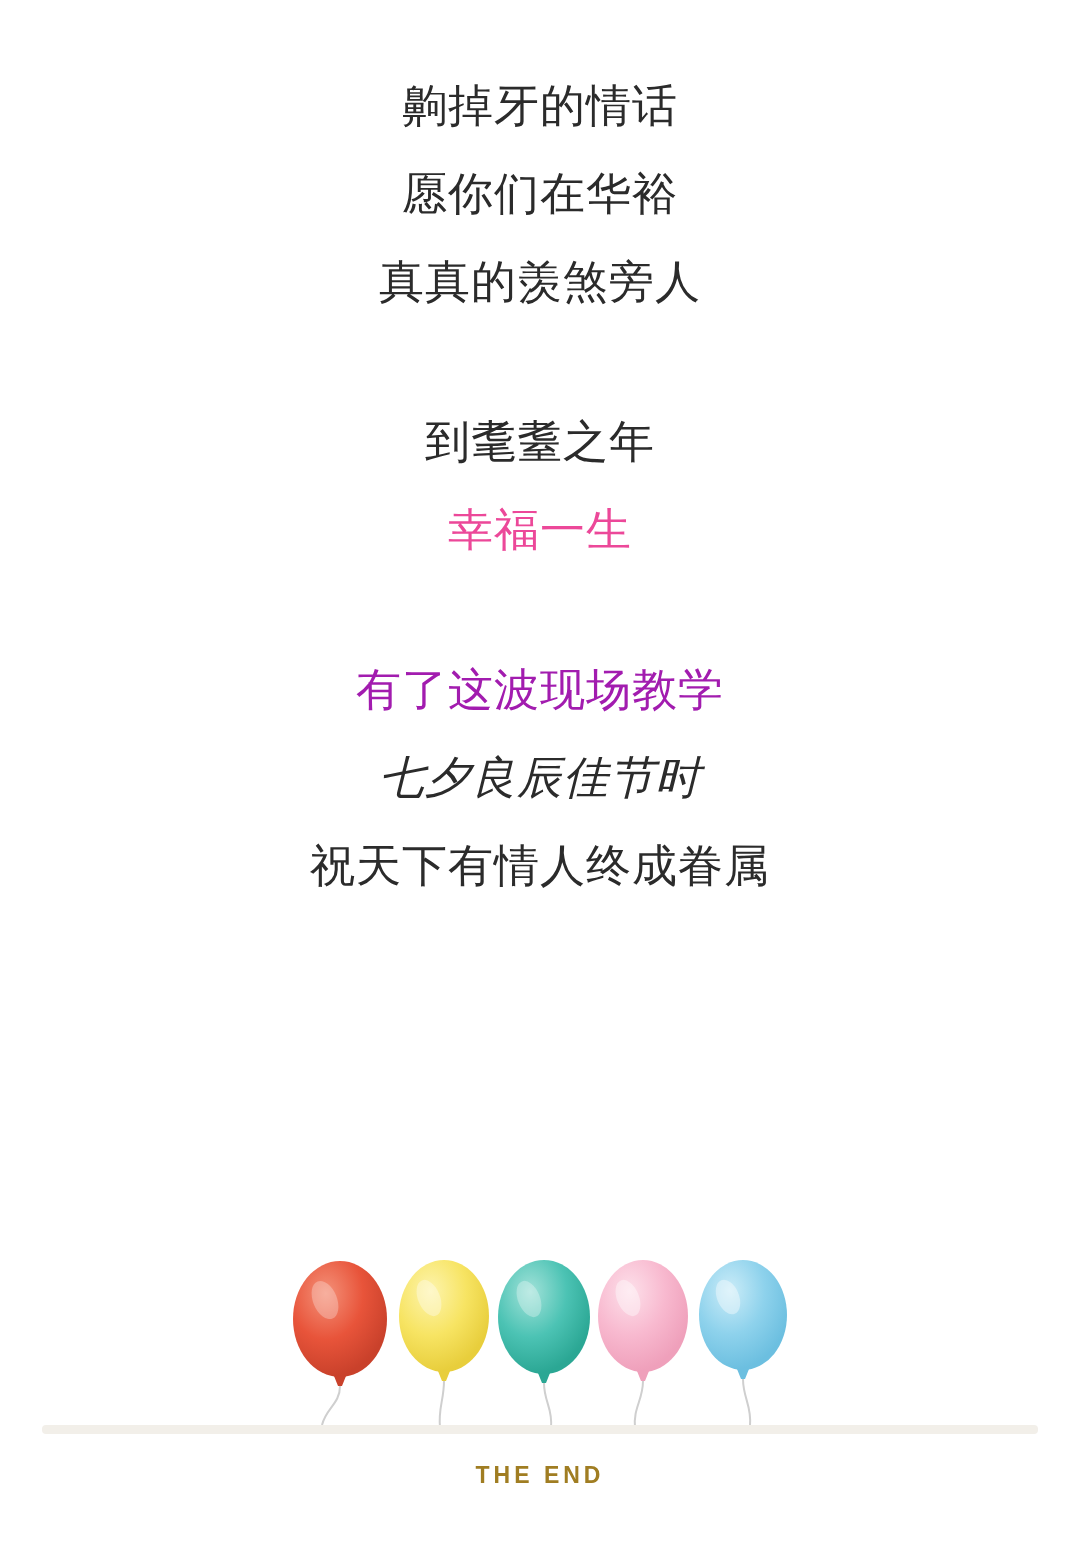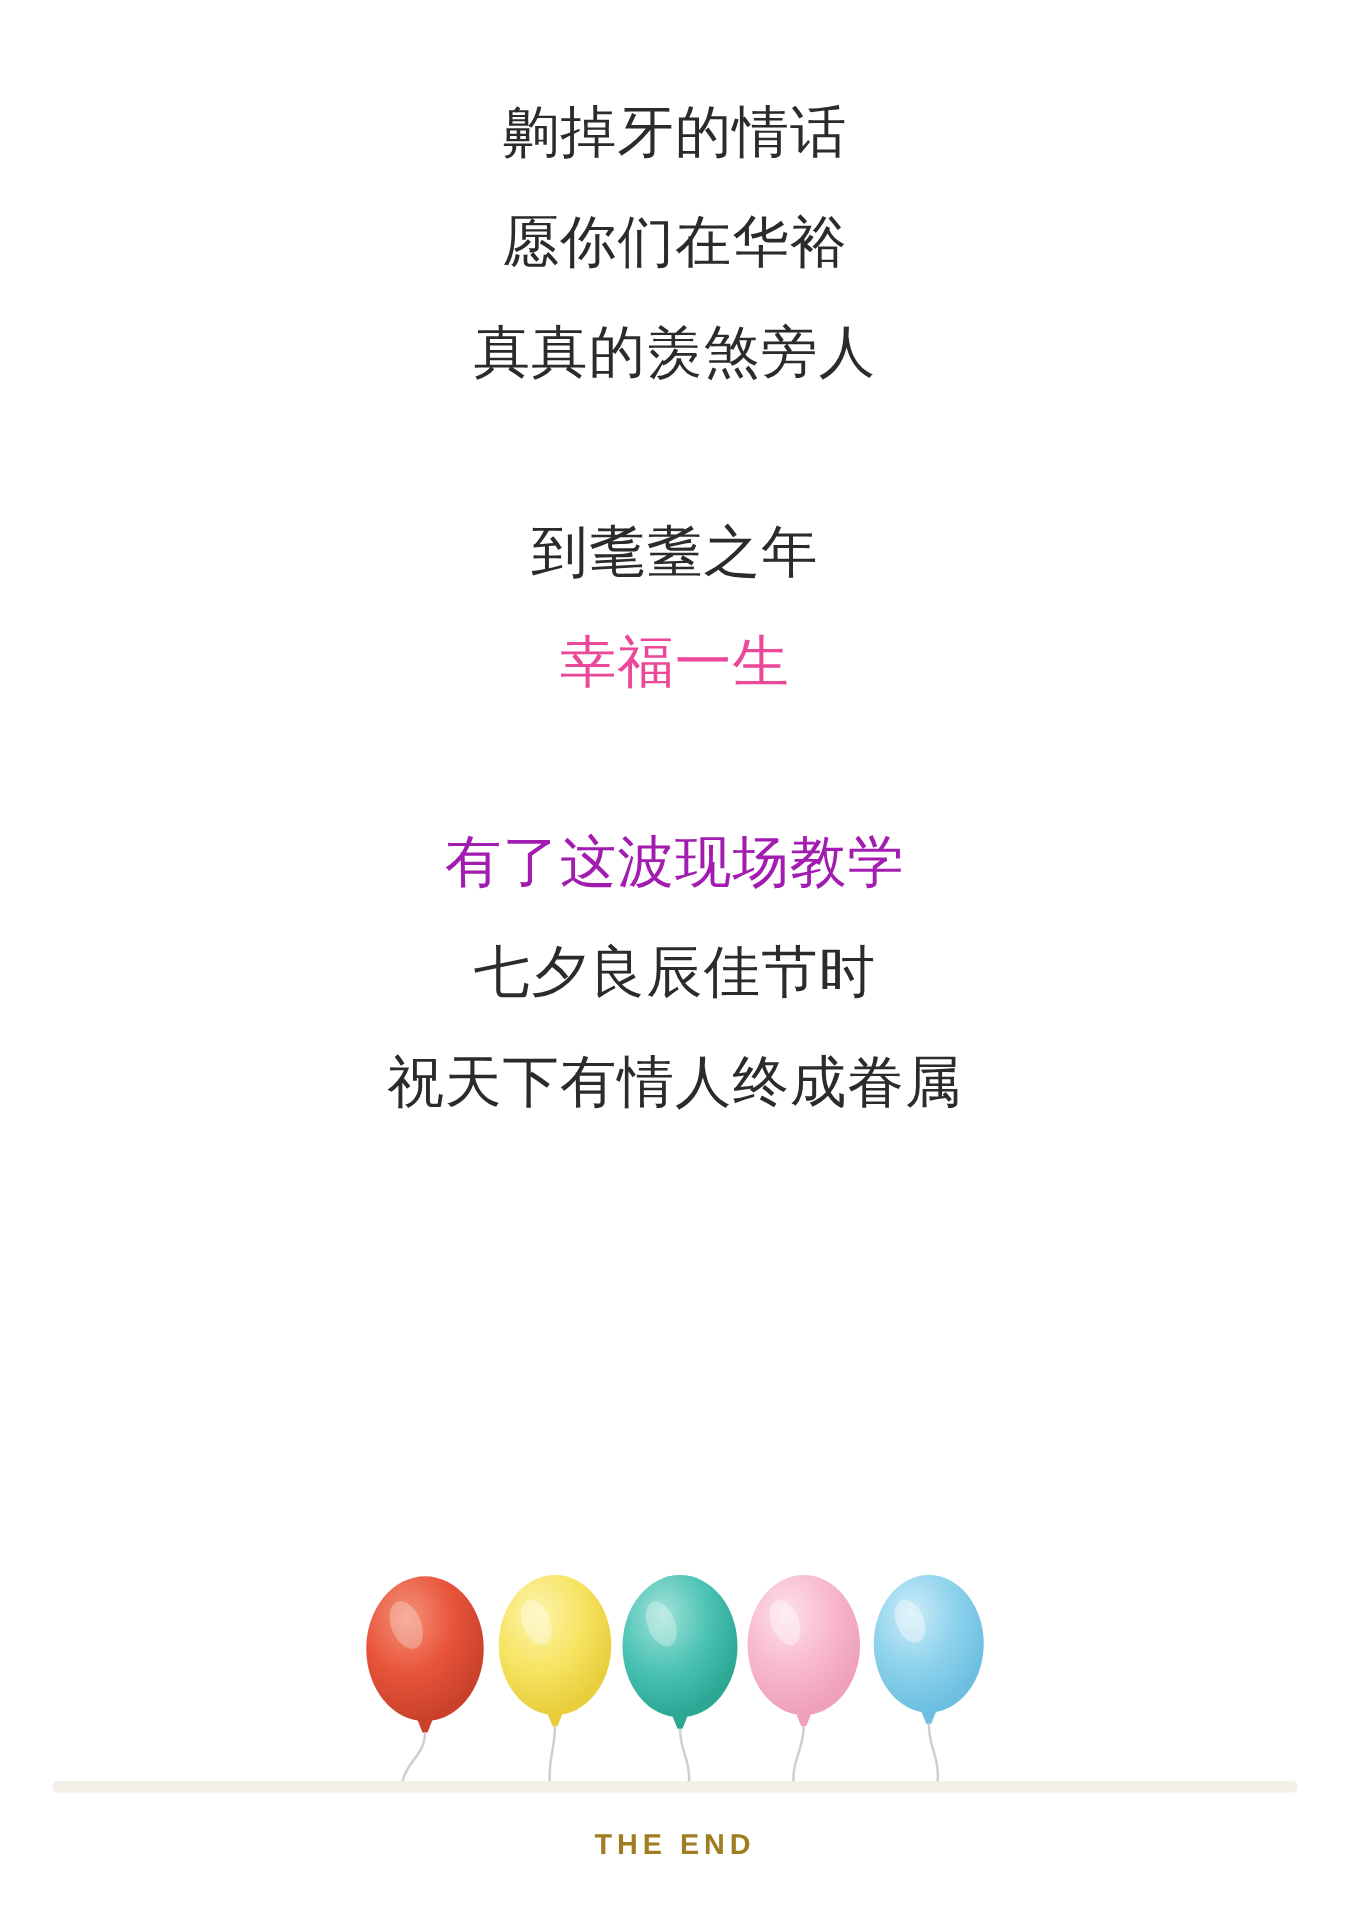--- a/index.html
+++ b/index.html
@@ -103,21 +103,21 @@
       <div class="line" style="color: rgb(43, 43, 43);">真真的羡煞旁人</div>
     </div>
 
     <div class="stanza">
       <div class="line" style="color: rgb(43, 43, 43);">到耄耋之年</div>
       <div class="line" style="color: #ec4899;">幸福一生</div>
     </div>
 
     <div class="stanza">
       <div class="line" style="color: #a21caf;">有了这波现场教学</div>
-      <div class="line" style="color: rgb(43, 43, 43);">七夕良辰佳节时</div>
+      <div class="line" style="color: rgb(43, 43, 43); font-style: italic;">七夕良辰佳节时</div>
       <div class="line" style="color: rgb(43, 43, 43);">祝天下有情人终成眷属</div>
     </div>
 
   </div>
 
   <div class="balloons-wrap">
     <div class="balloons">
 
       <div class="balloon" id="b0" style="left: 292px;">
         <svg width="96" height="175" viewBox="0 0 96 175">

